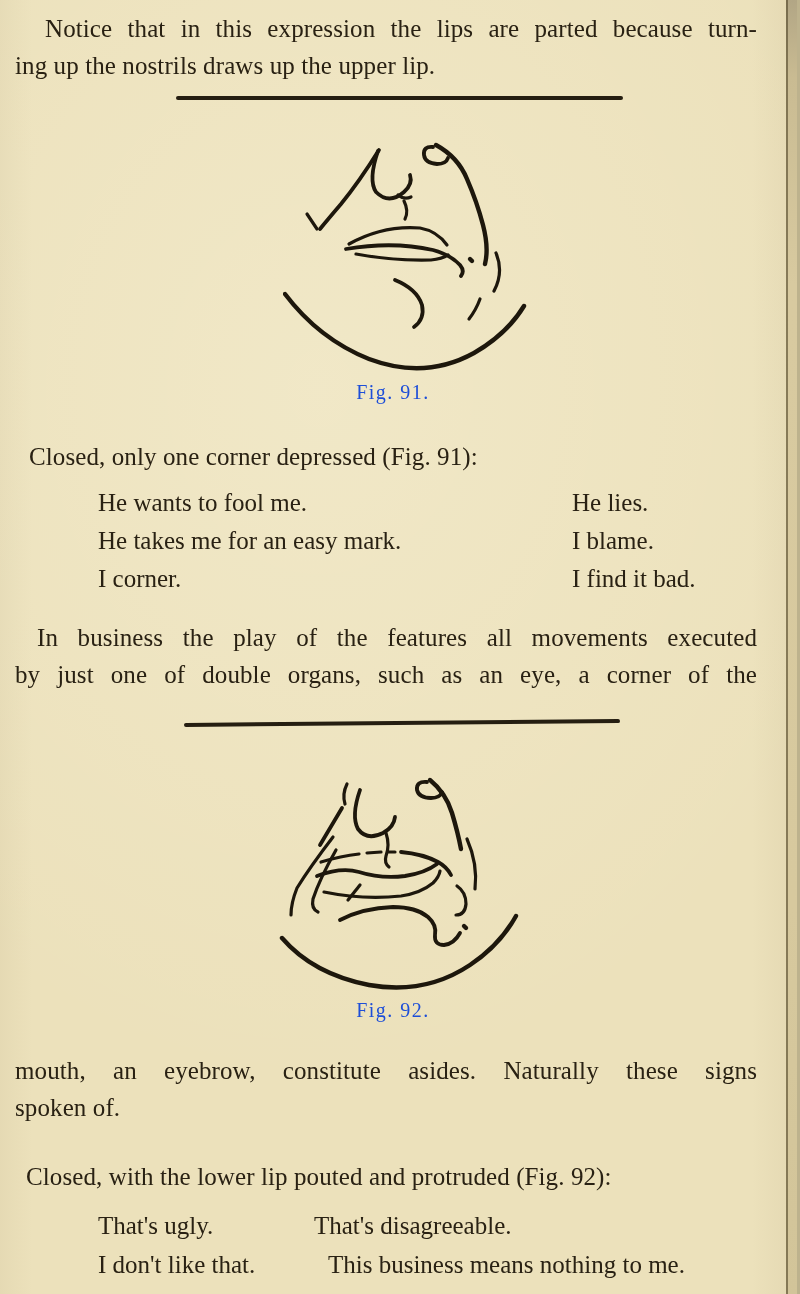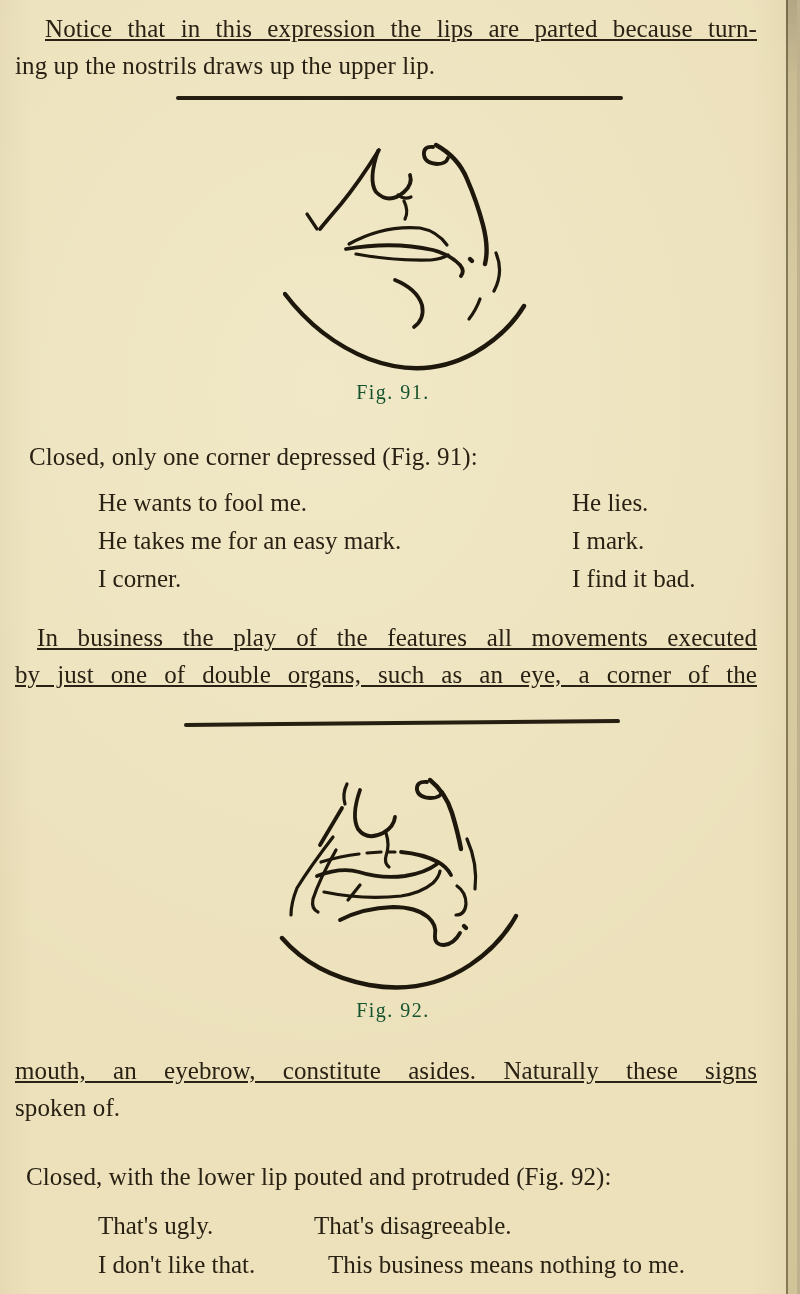--- a/index.html
+++ b/index.html
@@ -20,26 +20,26 @@
   }
   .edge{
     position:absolute;top:0;right:0;bottom:0;width:14px;
     background:linear-gradient(180deg,#b2a685 0%,#c9bb92 6%,#d8caa0 22%,#d7c99e 70%,#d2c499 100%);
     border-left:2px solid rgba(84,72,44,.62);
     border-right:3px solid #bdb28d;
     box-sizing:border-box;
   }
   .txt{position:absolute;font-size:25px;line-height:37px;letter-spacing:.1px;}
   .block{left:15px;width:742px;}
-  .jline{text-align:justify;text-align-last:justify;text-decoration:underline;}
+  .jline{text-align:justify;text-align-last:justify;}
   .line{white-space:nowrap;}
   .indent1{padding-left:30px;box-sizing:border-box;}
   .indent2{padding-left:22px;box-sizing:border-box;}
   .rule{position:absolute;height:4px;background:#251e11;border-radius:2px;}
-  .caption{position:absolute;left:0;width:786px;text-align:center;font-size:20px;letter-spacing:1.5px;color:#14532d;}
+  .caption{position:absolute;left:0;width:786px;text-align:center;font-size:20px;letter-spacing:1.5px;color:#1d4ed8;}
   .listrow{position:relative;height:38px;white-space:nowrap;}
   .list{position:absolute;font-size:25px;line-height:38px;}
   .l-left{position:absolute;left:0;top:0;margin-left:48px;}
   .l-right{position:absolute;top:0;}
   figure{margin:0;position:absolute;}
   svg .s{fill:none;stroke:#1d170c;stroke-width:3.2;stroke-linecap:round;stroke-linejoin:round;}
   svg .hv{stroke-width:4.4;}
   svg .md{stroke-width:3.8;}
 </style>
 </head>
@@ -77,21 +77,21 @@
 
   <div class="txt line" style="left:29px;top:438px">Closed, only one corner depressed (Fig. 91):</div>
 
   <div class="list" style="left:50px;top:484px;width:710px">
     <div class="listrow">
       <span class="l-left">He wants to fool me.</span>
       <span class="l-right" style="left:522px">He lies.</span>
     </div>
     <div class="listrow">
       <span class="l-left">He takes me for an easy mark.</span>
-      <span class="l-right" style="left:522px">I mark.</span>
+      <span class="l-right" style="left:522px">I blame.</span>
     </div>
     <div class="listrow">
       <span class="l-left">I corner.</span>
       <span class="l-right" style="left:522px">I find it bad.</span>
     </div>
   </div>
 
   <div class="txt block" style="top:619px">
     <div class="jline indent2">In business the play of the features all movements executed</div>
     <div class="jline">by just one of double organs, such as an eye, a corner of the</div>

